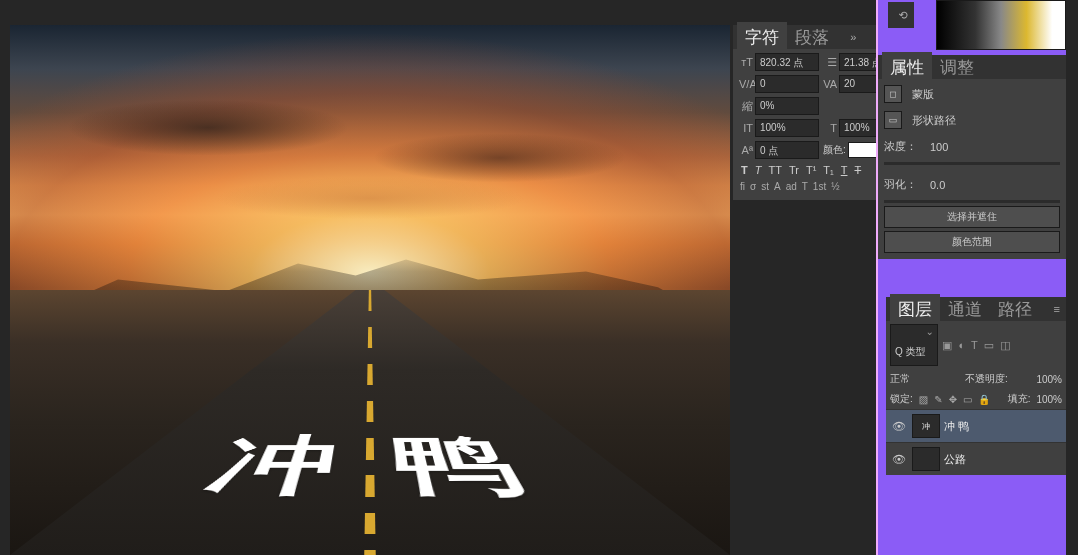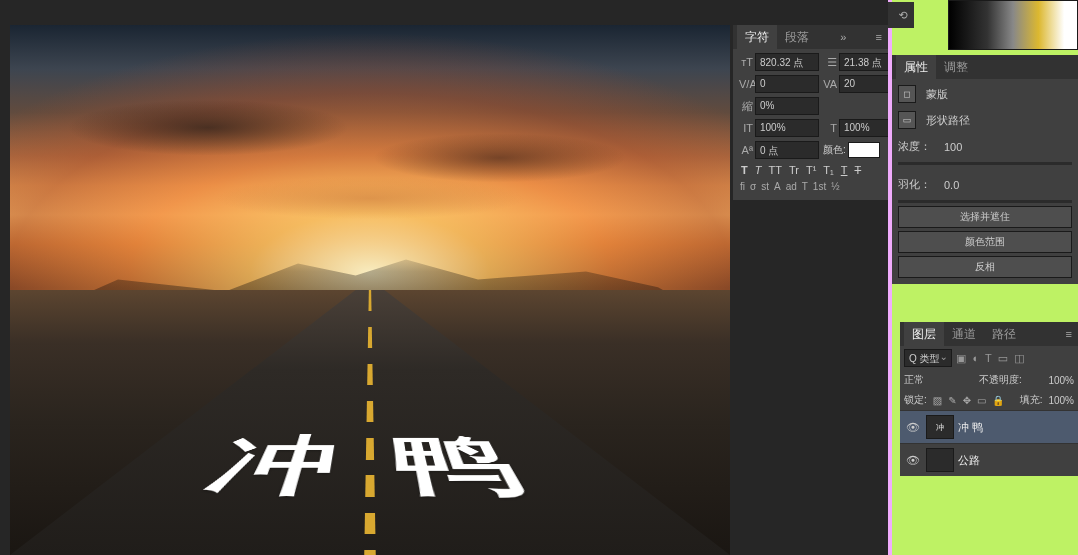--- a/index.html
+++ b/index.html
@@ -13,28 +13,28 @@
 .clouds { position: absolute; top: 8%; left: 5%; right: 5%; height: 38%; background:
   radial-gradient(ellipse 200px 40px at 25% 30%, rgba(40,30,25,0.7) 0%, transparent 70%),
   radial-gradient(ellipse 180px 35px at 70% 45%, rgba(60,35,25,0.6) 0%, transparent 70%),
   radial-gradient(ellipse 220px 30px at 50% 65%, rgba(200,120,60,0.5) 0%, transparent 70%); }
 .mountain { position: absolute; top: 42%; left: 0; right: 0; height: 15%; background: linear-gradient(to bottom, transparent 0%, rgba(20,15,12,0.3) 30%, rgba(30,22,18,0.6) 100%); clip-path: polygon(0% 100%, 15% 40%, 30% 55%, 40% 20%, 48% 35%, 55% 15%, 65% 40%, 80% 30%, 90% 50%, 100% 100%); }
 .ground { position: absolute; top: 50%; left: 0; right: 0; bottom: 0; background: linear-gradient(to bottom, #5c4530 0%, #3a2f26 20%, #2a241e 50%, #1a1612 100%); }
 .road { position: absolute; top: 50%; left: 0; right: 0; bottom: 0; background: linear-gradient(to bottom, #4a4038 0%, #2e2a26 30%, #201d1a 100%); clip-path: polygon(48% 0%, 52% 0%, 100% 100%, 0% 100%); }
 .road-center { position: absolute; top: 50%; left: 49.2%; width: 1.6%; bottom: 0; background: repeating-linear-gradient(to bottom, #d8a830 0%, #d8a830 8%, transparent 8%, transparent 14%); clip-path: polygon(40% 0%, 60% 0%, 100% 100%, 0% 100%); }
 .text3d { position: absolute; bottom: 2%; left: 50%; transform: translateX(-50%) perspective(380px) rotateX(58deg); color: #fff; font-size: 120px; font-weight: 900; white-space: nowrap; letter-spacing: 10px; text-shadow: 0 2px 4px rgba(0,0,0,0.3); }
 
-.right-col { position: absolute; right: 0; top: 0; width: 190px; height: 555px; background: #bef264; border-left: 4px solid #f0abfc; }
+.right-col { position: absolute; right: 12px; top: 0; width: 190px; height: 555px; background: #8b5cf6; border-left: 2px solid #f0abfc; }
 .mid-col { position: absolute; right: 190px; top: 25px; width: 155px; background: #404040; }
 
 .icon-stack { position: absolute; right: 160px; top: 0; width: 30px; background: #323232; display: flex; flex-direction: column; }
 .icon-stack .ic { width: 30px; height: 26px; display: flex; align-items: center; justify-content: center; color: #aaa; cursor: pointer; }
 
 .panel-tabs { display: flex; align-items: center; background: #323232; height: 24px; padding-left: 4px; }
-.panel-tabs .tab { padding: 4px 8px; font-size: 12px; color: #999; cursor: pointer; }
+.panel-tabs .tab { padding: 4px 8px; font-size: 17px; color: #999; cursor: pointer; }
 .panel-tabs .tab.active { color: #eee; background: #404040; }
 .panel-tabs .menu-ic { margin-left: auto; padding: 0 6px; color: #aaa; cursor: pointer; }
 
 .char-panel { background: #404040; padding: 4px 6px; }
 .row { display: flex; align-items: center; margin-bottom: 4px; gap: 4px; }
 .row .half { flex: 1; display: flex; align-items: center; gap: 2px; }
 .sel { background: #2b2b2b; border: 1px solid #1a1a1a; color: #ccc; font-size: 10px; padding: 2px 4px; height: 20px; display: flex; align-items: center; flex: 1; position: relative; }
 .sel::after { content: '⌄'; position: absolute; right: 3px; top: 1px; color: #999; }
 .fld { background: #2b2b2b; border: 1px solid #1a1a1a; color: #ccc; font-size: 10px; padding: 2px 4px; height: 18px; width: 64px; text-align: left; }
 .lbl-ic { color: #aaa; font-size: 11px; width: 14px; text-align: right; }
@@ -50,21 +50,21 @@
 .props-body { padding: 6px; background: #404040; }
 .prop-row { display: flex; align-items: center; margin-bottom: 8px; gap: 6px; }
 .prop-lbl { font-size: 11px; color: #ccc; width: 40px; }
 .prop-val { font-size: 11px; color: #ccc; flex: 1; }
 .slider { flex: 1; height: 3px; background: #2b2b2b; position: relative; }
 .wide-btn { background: #4e4e4e; border: 1px solid #1a1a1a; color: #ccc; font-size: 10px; padding: 3px; text-align: center; margin-top: 3px; cursor: pointer; }
 .thumb { width: 18px; height: 18px; background: #555; border: 1px solid #1a1a1a; margin-right: 4px; display: flex; align-items: center; justify-content: center; font-size: 9px; }
 
 .layers-panel { margin-top: 38px; margin-left: 8px; }
 .layers-toolbar { display: flex; align-items: center; padding: 3px 4px; gap: 2px; background: #404040; }
-.layers-toolbar .fld2 { background: #2b2b2b; border: 1px solid #1a1a1a; color: #ccc; font-size: 10px; padding: 2px 4px; height: 18px; width: 48px; position: relative; }
+.layers-toolbar .fld2 { background: #2b2b2b; border: 1px solid #1a1a1a; color: #ccc; font-size: 10px; padding: 20px 4px; height: 18px; width: 48px; position: relative; }
 .layers-toolbar .fld2::after { content: '⌄'; position: absolute; right: 3px; top: 1px; color: #999; }
 .layers-toolbar .ic2 { color: #999; font-size: 11px; padding: 0 2px; cursor: pointer; }
 .row2 { display: flex; align-items: center; padding: 3px 4px; background: #404040; font-size: 10px; gap: 15px; }
 .row2 .pct { margin-left: auto; color: #ccc; }
 .lock-row { display: flex; align-items: center; padding: 3px 4px; background: #404040; font-size: 10px; gap: 6px; }
 .lock-row .ic3 { color: #aaa; cursor: pointer; }
 .layer { display: flex; align-items: center; padding: 4px; background: #404040; border-top: 1px solid #333; cursor: pointer; }
 .layer.sel-layer { background: #4d5a6e; }
 .layer .eye { width: 18px; text-align: center; color: #ccc; }
 .layer .lthumb { width: 28px; height: 24px; background: #2b2b2b; border: 1px solid #1a1a1a; margin: 0 4px; display: flex; align-items: center; justify-content: center; font-size: 8px; color: #fff; overflow: hidden; }
@@ -194,21 +194,20 @@
         <span class="prop-val">100</span>
       </div>
       <div class="slider"></div>
       <div class="prop-row" style="margin-top:12px">
         <span class="prop-lbl">羽化：</span>
         <span class="prop-val">0.0</span>
       </div>
       <div class="slider"></div>
       <div class="wide-btn">选择并遮住</div>
       <div class="wide-btn">颜色范围</div>
-      <div class="wide-btn">反相</div>
     </div>
   </div>
 
   <div class="layers-panel">
     <div class="panel-tabs">
       <span class="tab active">图层</span>
       <span class="tab">通道</span>
       <span class="tab">路径</span>
       <span class="menu-ic">≡</span>
     </div>

